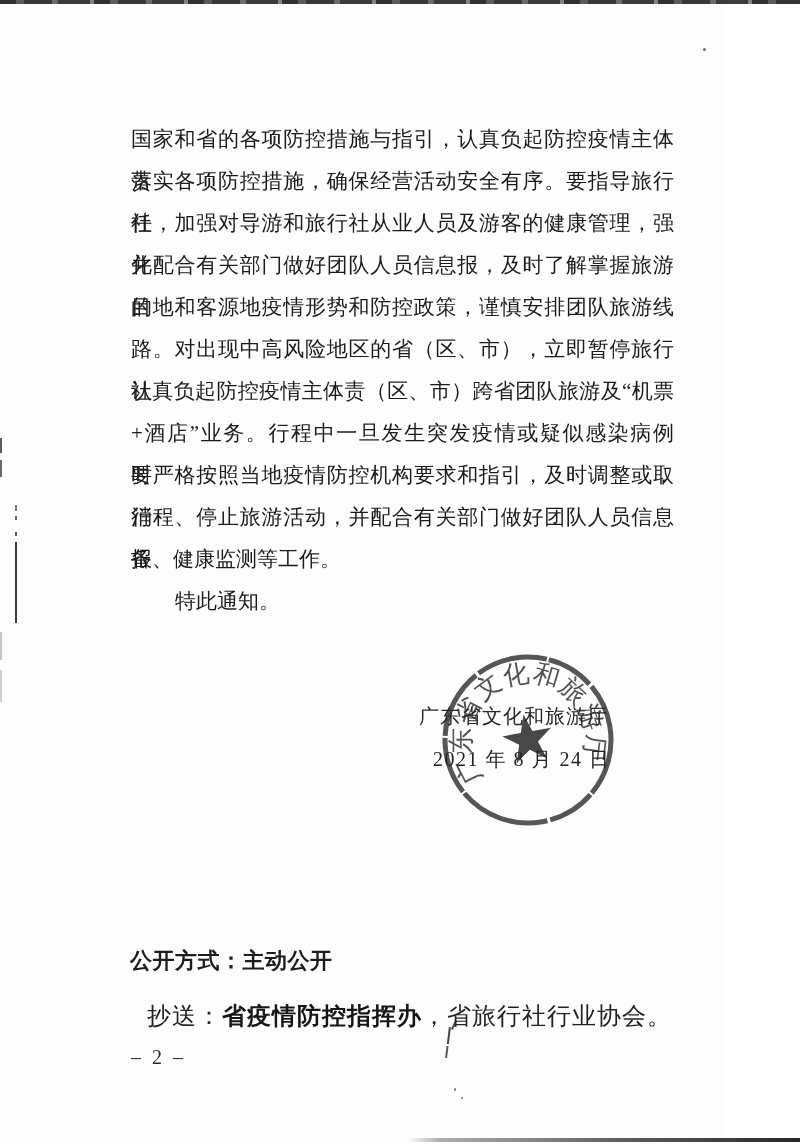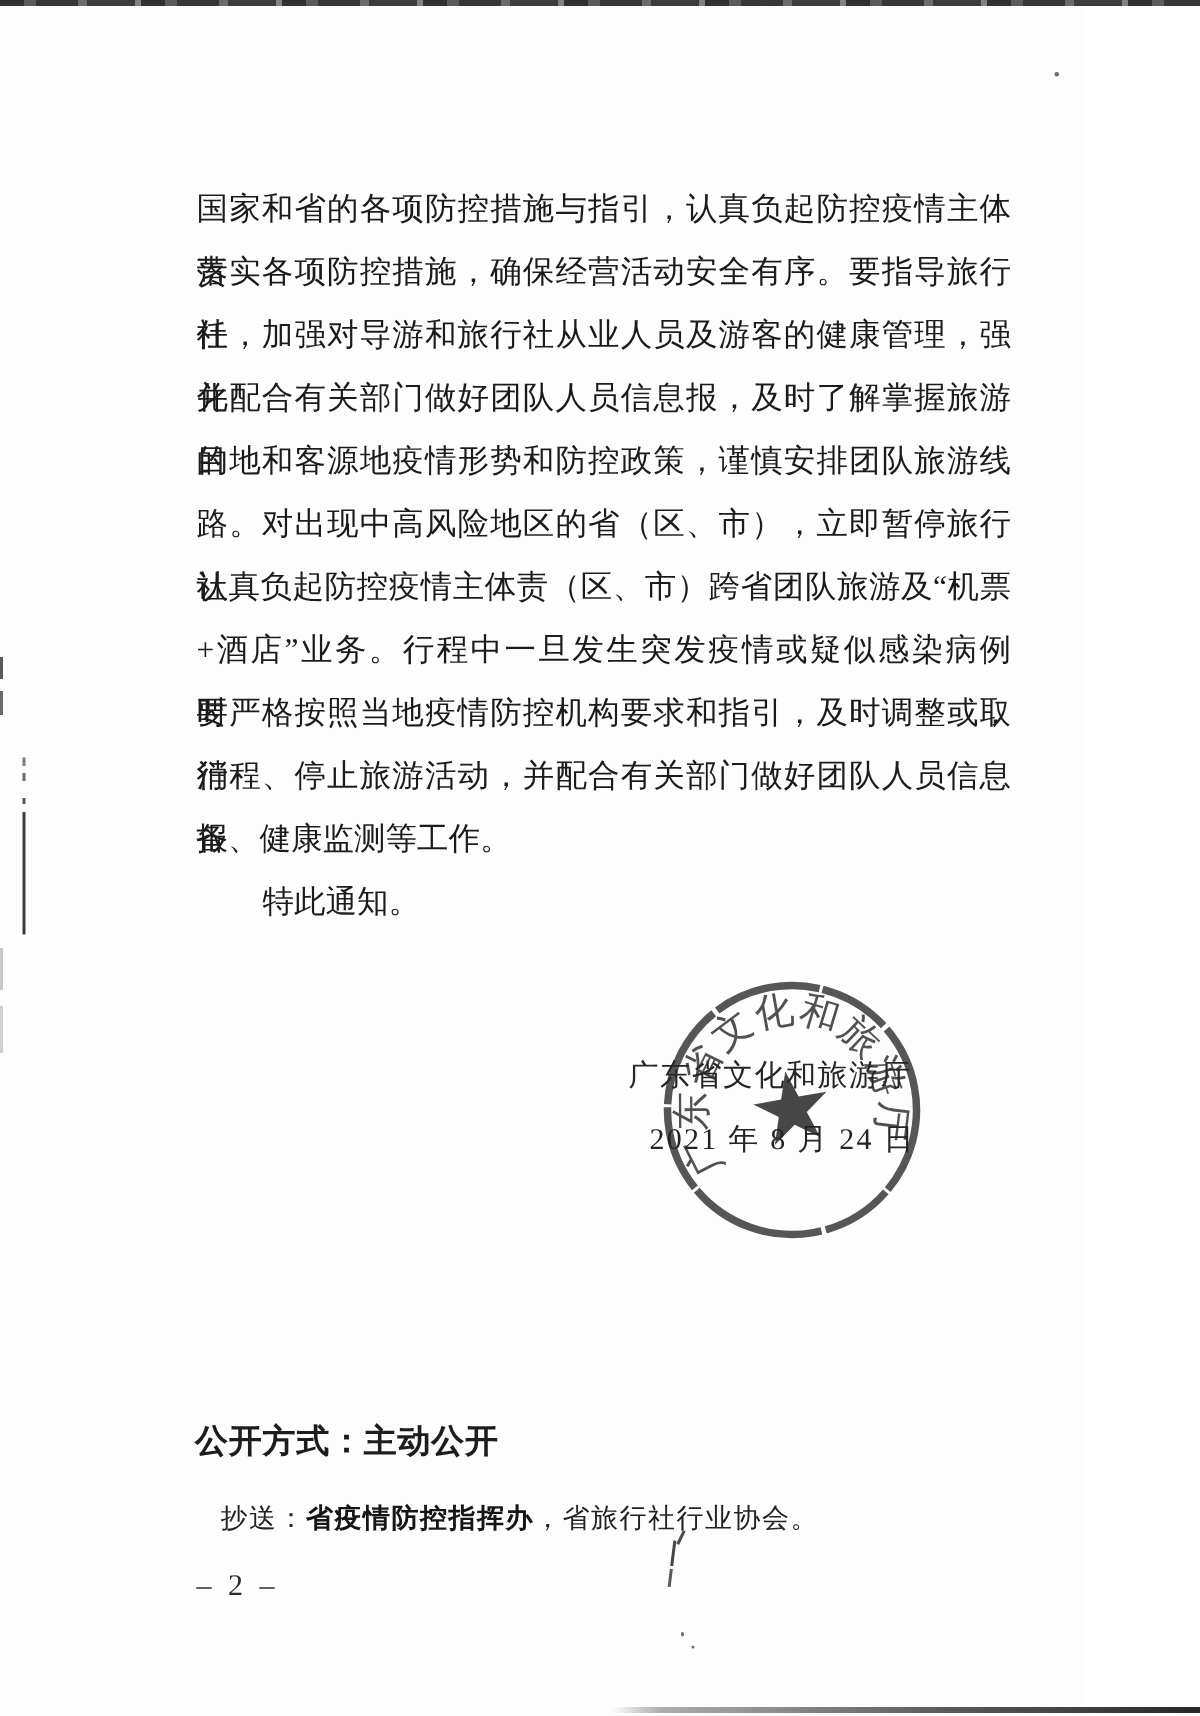--- a/index.html
+++ b/index.html
@@ -74,21 +74,21 @@
     position:absolute;left:433px;top:746px;width:200px;
     font-size:20px;letter-spacing:1.5px;color:#242424;z-index:3;
   }
   
   .publicity-line{
     position:absolute;left:130px;top:918px;
     font-size:22px;font-weight:bold;color:#1d1d1d;letter-spacing:0.5px;margin-top:28px;
   }
   .cc-line{
     position:absolute;left:147px;top:1000px;
-    font-size:18px;color:#222;letter-spacing:1px;
+    font-size:24px;color:#222;letter-spacing:1px;
   }
   .cc-line .cc-bold{font-weight:bold;color:#161616;}
   .page-number{
     position:absolute;left:131px;top:1046px;
     font-size:20px;color:#2a2a2a;letter-spacing:3px;
     font-family:"Liberation Serif", serif;
   }
 </style>
 </head>
 <body>

